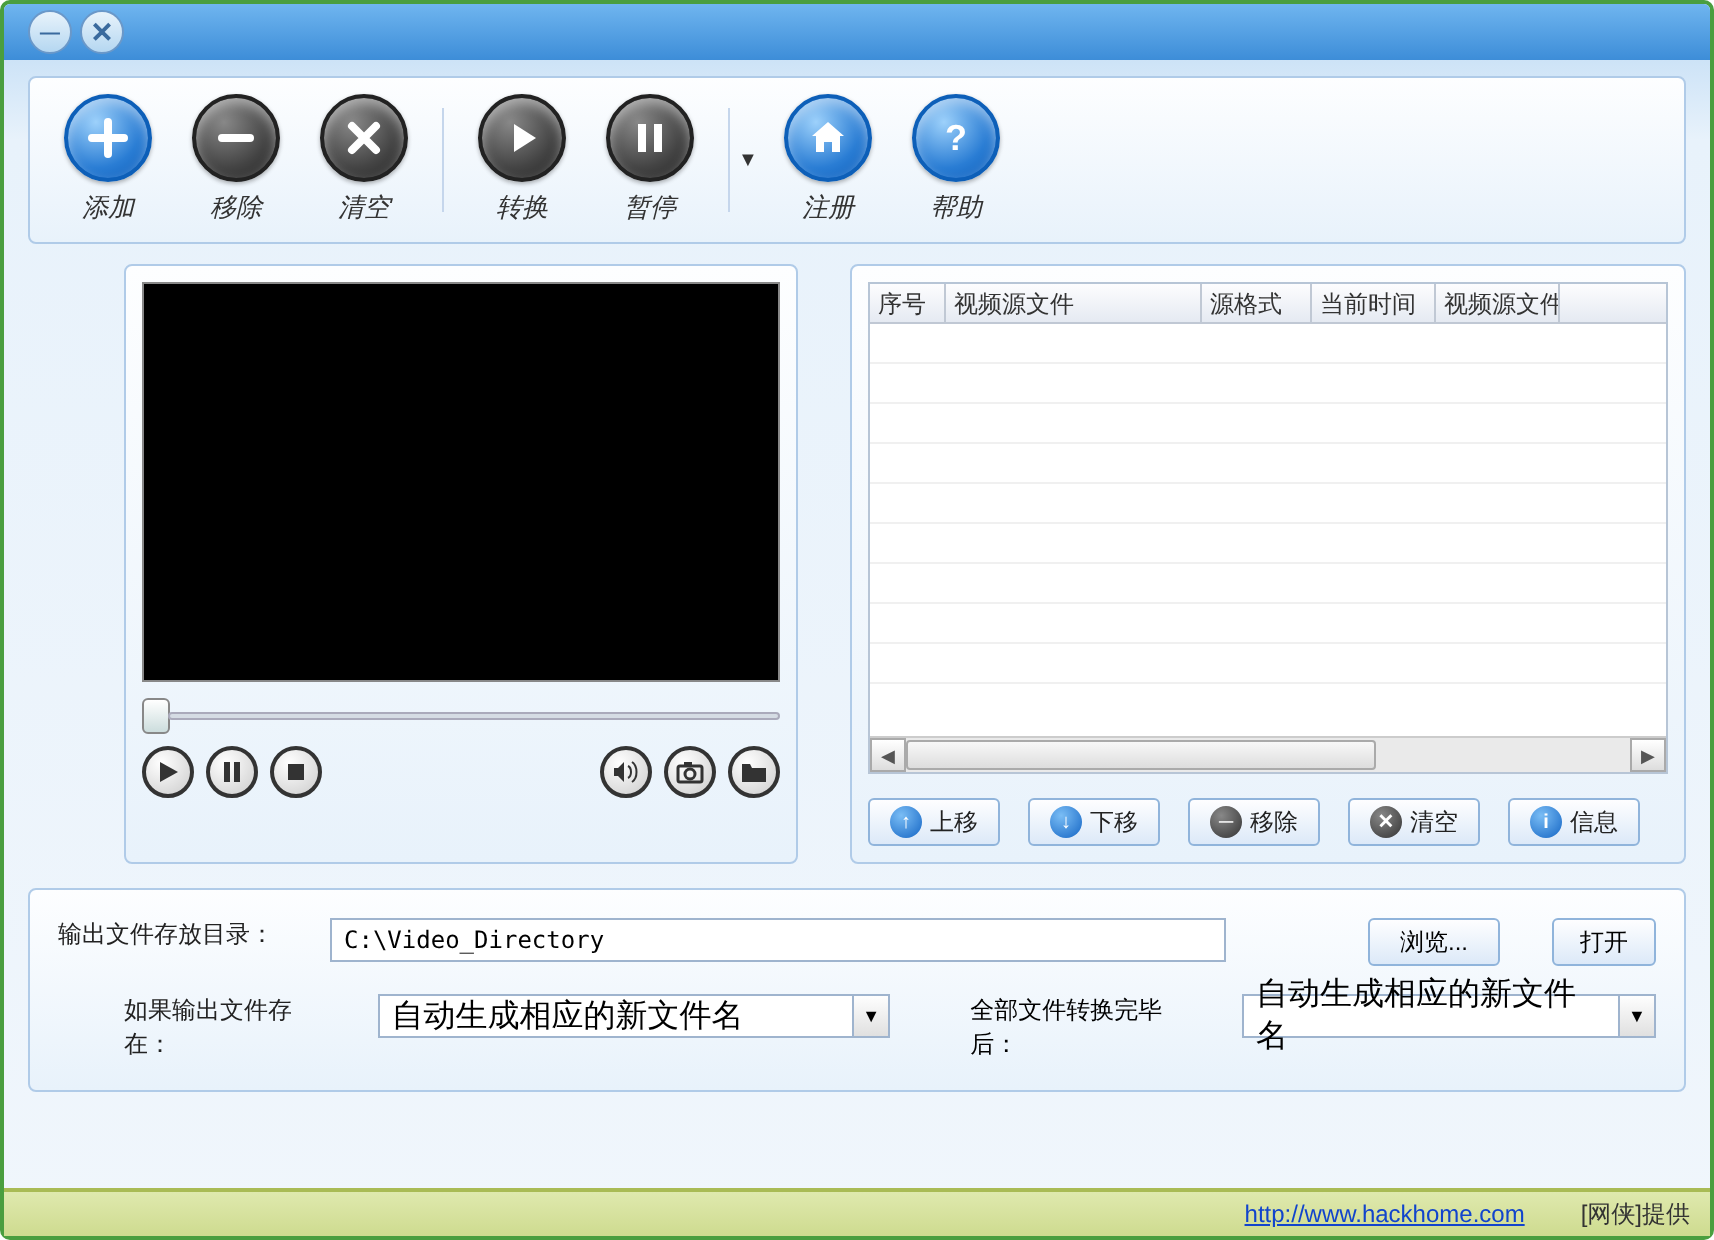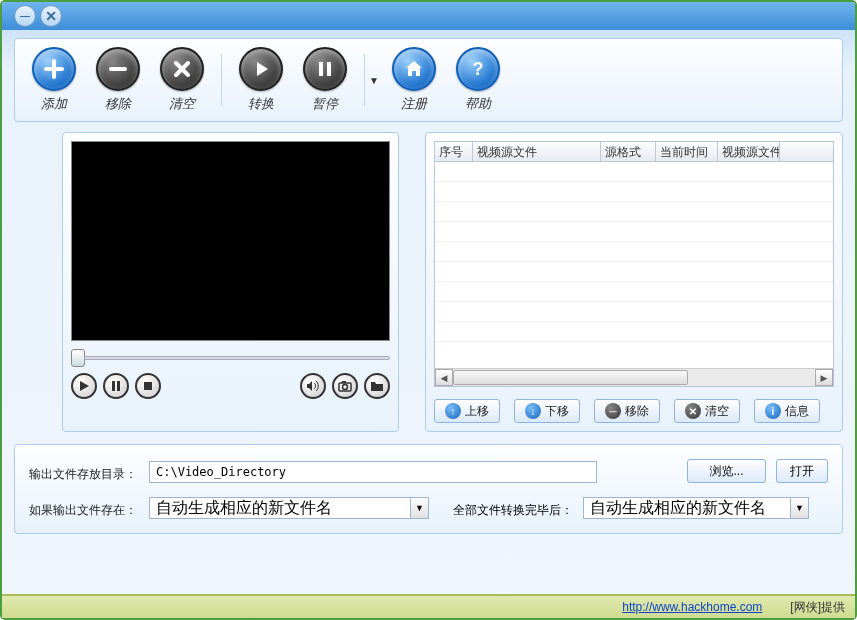--- a/index.html
+++ b/index.html
@@ -43,22 +43,22 @@
 .hscroll .track { flex:1; position:relative; background:#eaeaea; }
 .hscroll .thumb { position:absolute; left:0; top:1px; bottom:1px; width:65%; background:linear-gradient(#f8f8f8,#ddd); border:1px solid #aaa; border-radius:2px; }
 
 .list-btns { display:flex; gap:14px; margin-top:12px; }
 .mini-btn { height:24px; background: linear-gradient(to bottom,#fefeff,#dce9f8); border:1px solid #90b4db; border-radius:3px; padding:0 10px; display:flex; align-items:center; gap:4px; font-size:12px; cursor:pointer; color:#222; }
 .mini-btn .mc { width:16px; height:16px; border-radius:50%; display:flex; align-items:center; justify-content:center; color:#fff; font-size:10px; font-weight:bold; }
 .mc.blue { background: radial-gradient(circle at 35% 30%, #7abdf5, #1465c4); }
 .mc.dark { background: radial-gradient(circle at 35% 30%, #888, #333); }
 
 .output-panel { margin-top:12px; padding:14px 14px; }
-.out-row { display:flex; align-items:flex-end; gap:10px; margin-bottom:14px; font-size:12px; }
-.out-row:last-child { margin-bottom:0; }
+.out-row { display:flex; align-items:flex-start; gap:26px; margin-bottom:14px; font-size:12px; }
+.out-row:last-child { margin-bottom:0;margin-left:33px; }
 .out-label { width:110px; color:#222; }
 .text-input { height:22px; border:1px solid #9fb4ce; background:#fff; padding:2px 6px; font-family: monospace, SimSun; font-size:12px; }
 .combo { height:22px; border:1px solid #9fb4ce; background:#fff; display:flex; align-items:center; position:relative; }
 .combo span { flex:1; padding:0 6px; font-size:16px; }
 .combo .dd { width:18px; height:100%; border-left:1px solid #9fb4ce; display:flex; align-items:center; justify-content:center; font-size:9px; background:linear-gradient(#fefefe,#e0e0e0); }
 .pill-btn { height:24px; background: linear-gradient(to bottom,#fefeff,#dce9f8); border:1px solid #90b4db; border-radius:3px; padding:0 12px; font-size:12px; cursor:pointer; display:flex; align-items:center; }
 
 .statusbar { position:absolute; bottom:0; left:0; right:0; height:24px; background:linear-gradient(#dfe9ae, #cedb8f); border-top:2px solid #a9bb55; display:flex; align-items:center; justify-content:flex-end; padding:0 10px; font-size:12px; color:#333;gap:28px; }
 .statusbar a { color:#14c; text-decoration:underline; }
 
@@ -238,21 +238,21 @@
         </div>
       </div>
 
     </div>
 
     <div class="panel output-panel">
       <div class="out-row">
         <span class="out-label">输出文件存放目录：</span>
         <input class="text-input" style="width: 448px;" value="C:\Video_Directory">
         <div style="flex:1"></div>
-        <div class="pill-btn" style="width:79px;justify-content:center">
+        <div class="pill-btn" style="width:66px;justify-content:center">
             <span>浏览...</span>
           </div>
         <div class="pill-btn" style="width:52px;justify-content:center">
             <span>打开</span>
           </div>
       </div>
       <div class="out-row">
         <span class="out-label">如果输出文件存在：</span>
         <div class="combo" style="width:280px">
           <span>自动生成相应的新文件名</span>

